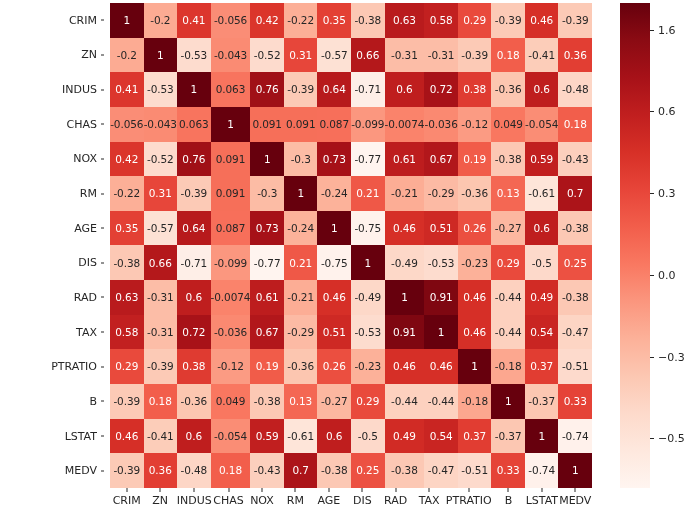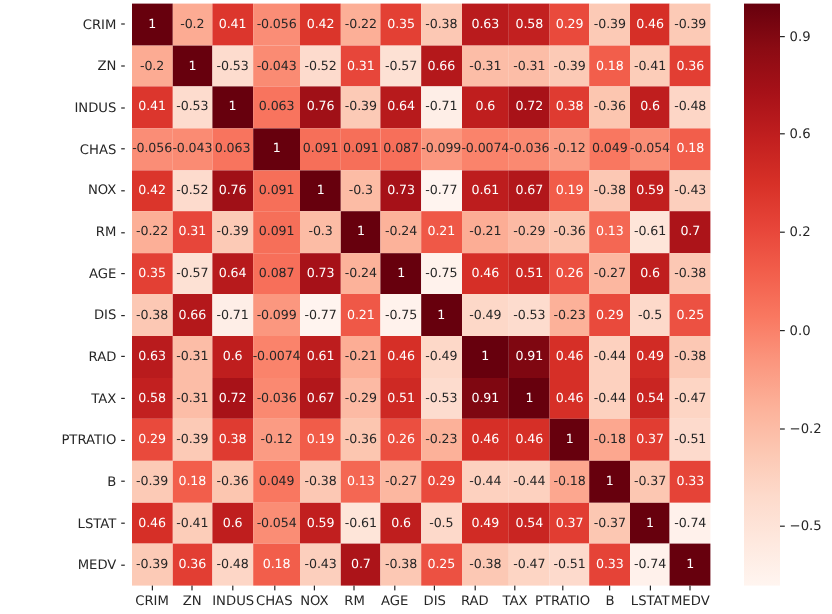--- a/index.html
+++ b/index.html
@@ -383,37 +383,37 @@
       <div class="xtick">PTRATIO</div>
       <div class="xtick">B</div>
       <div class="xtick">LSTAT</div>
       <div class="xtick">MEDV</div>
     </div>
 
   <div id="colorbar-wrap">
     <div id="colorbar-gradient" style="background: linear-gradient(to top, rgb(255, 245, 240) 0%, rgb(254, 232, 222) 7.69%, rgb(253, 218, 203) 15.38%, rgb(252, 199, 178) 23.08%, rgb(252, 177, 153) 30.77%, rgb(251, 150, 126) 38.46%, rgb(249, 120, 97) 46.15%, rgb(242, 94, 75) 53.85%, rgb(231, 69, 57) 61.54%, rgb(215, 48, 39) 69.23%, rgb(193, 31, 31) 76.92%, rgb(167, 17, 24) 84.62%, rgb(139, 11, 19) 92.31%, rgb(103, 0, 13) 100%);"></div>
   <div class="cb-tick" style="top: 27.2472px;">
         <span class="cb-dash"></span>
-        <span class="cb-label">0.9</span>
+        <span class="cb-label">1.6</span>
       </div>
       <div class="cb-tick" style="top: 108.989px;">
         <span class="cb-dash"></span>
         <span class="cb-label">0.6</span>
       </div>
       <div class="cb-tick" style="top: 190.73px;">
         <span class="cb-dash"></span>
-        <span class="cb-label">0.2</span>
+        <span class="cb-label">0.3</span>
       </div>
       <div class="cb-tick" style="top: 272.472px;">
         <span class="cb-dash"></span>
         <span class="cb-label">0.0</span>
       </div>
       <div class="cb-tick" style="top: 354.213px;">
         <span class="cb-dash"></span>
-        <span class="cb-label">−0.2</span>
+        <span class="cb-label">−0.3</span>
       </div>
       <div class="cb-tick" style="top: 435.955px;">
         <span class="cb-dash"></span>
         <span class="cb-label">−0.5</span>
       </div>
     </div>
 
 </div>
 
 </body></html>

